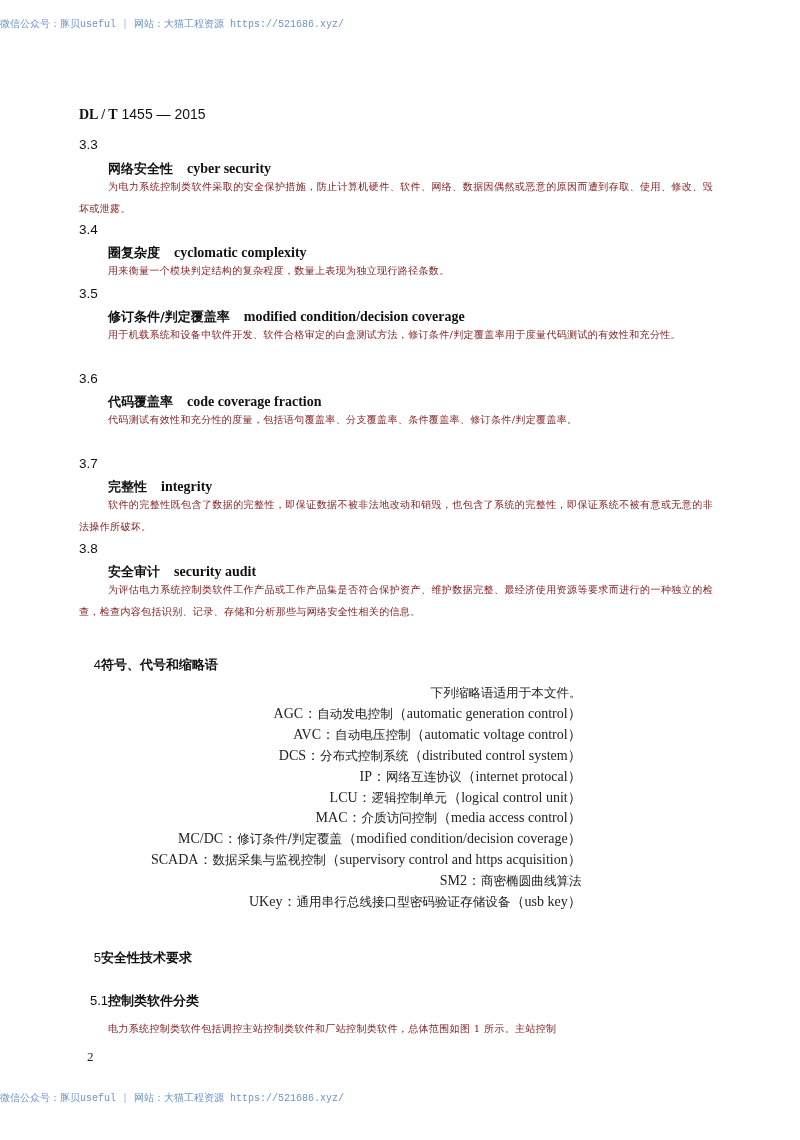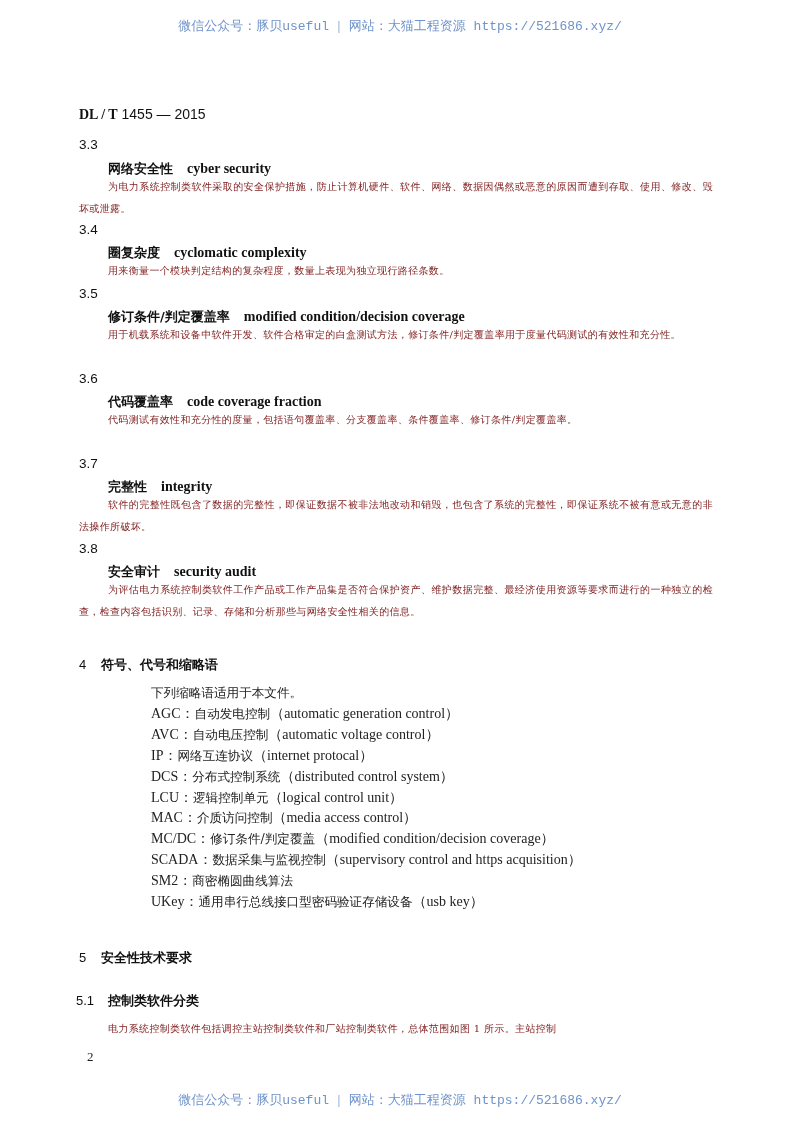--- a/index.html
+++ b/index.html
@@ -12,44 +12,44 @@
       height: 1140px;
       position: relative;
       overflow: hidden;
       color: #1a1a1a;
       font-family: "DejaVu Serif", "Liberation Serif", serif;
     }
     .watermark {
       position: absolute;
       left: 0;
       width: 800px;
-      text-align: center;
+      text-align: left;
       font-family: "Liberation Mono", "DejaVu Sans Mono", monospace;
-      font-size: 13px;
+      font-size: 10px;
       color: #6f93c9;
       letter-spacing: 0px;
     }
     .watermark .sep { color: #9fb5d6; margin: 0 6px; }
     .wm-top { top: 17px; }
     .wm-bottom { top: 1091px; }
 
     .doc-id {
       position: absolute;
       left: 79px;
       top: 106px;
       font-family: "Liberation Sans", sans-serif;
       font-size: 14px;
       color: #111;
     }
     .doc-id b {
       font-family: "Liberation Serif", serif;
       font-weight: bold;
     }
 
-    .abs { position: absolute; }
+    .abs { position: absolute; text-align: right; }
     .num {
       font-family: "Liberation Sans", sans-serif;
       font-size: 13.5px;
       left: 79px;
       color: #111;
     }
     .term {
       left: 108px;
       font-family: "DejaVu Sans", sans-serif;
       font-weight: bold;
@@ -155,22 +155,22 @@
 <div class="abs para" style="top:579px">为评估电力系统控制类软件工作产品或工作产品集是否符合保护资产、维护数据完整、最经济使用资源等要求而进行的一种独立的检查，检查内容包括识别、记录、存储和分析那些与网络安全性相关的信息。</div>
 
 <div class="abs section-h" style="left:79px; top:656px">
   <span class="n" style="width:22px">4</span><span>符号、代号和缩略语</span>
 </div>
 
 <div class="abs abbr-list">
   <div class="row">下列缩略语适用于本文件。</div>
   <div class="row"><span class="en">AGC：</span><span>自动发电控制</span><span class="en">（automatic generation control）</span></div>
   <div class="row"><span class="en">AVC：</span><span>自动电压控制</span><span class="en">（automatic voltage control）</span></div>
+  <div class="row"><span class="en">DCS：</span><span>分布式控制系统</span><span class="en">（distributed control system）</span></div>
   <div class="row"><span class="en">IP：</span><span>网络互连协议</span><span class="en">（internet protocal）</span></div>
-  <div class="row"><span class="en">DCS：</span><span>分布式控制系统</span><span class="en">（distributed control system）</span></div>
   <div class="row"><span class="en">LCU：</span><span>逻辑控制单元</span><span class="en">（logical control unit）</span></div>
   <div class="row"><span class="en">MAC：</span><span>介质访问控制</span><span class="en">（media access control）</span></div>
   <div class="row"><span class="en">MC/DC：</span><span>修订条件/判定覆盖</span><span class="en">（modified condition/decision coverage）</span></div>
   <div class="row"><span class="en">SCADA：</span><span>数据采集与监视控制</span><span class="en">（supervisory control and https acquisition）</span></div>
   <div class="row"><span class="en">SM2：</span><span>商密椭圆曲线算法</span><span class="en"></span></div>
   <div class="row"><span class="en">UKey：</span><span>通用串行总线接口型密码验证存储设备</span><span class="en">（usb key）</span></div>
 </div>
 
 <div class="abs section-h" style="left:79px; top:949px">
   <span class="n" style="width:22px">5</span><span>安全性技术要求</span>

